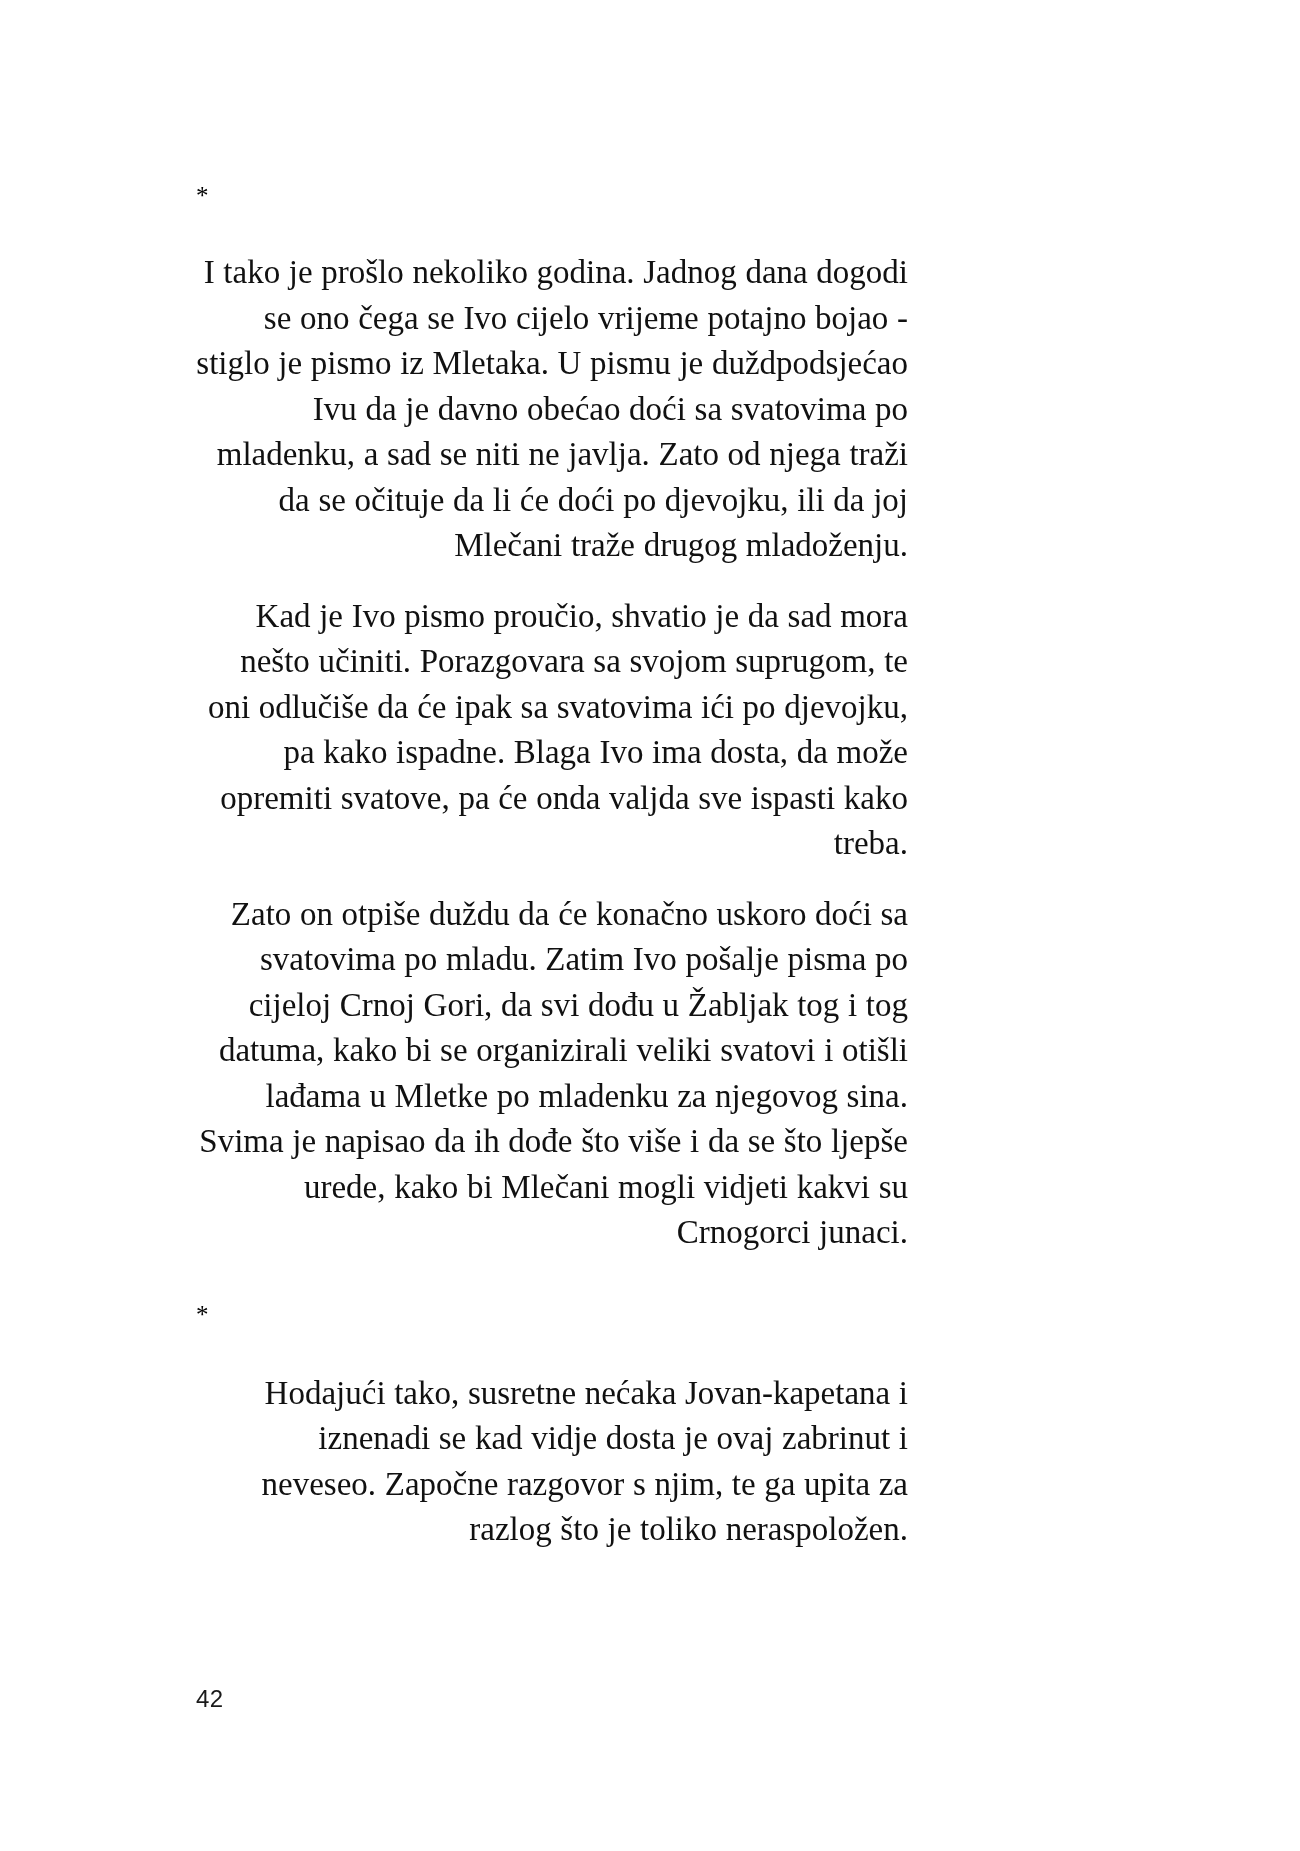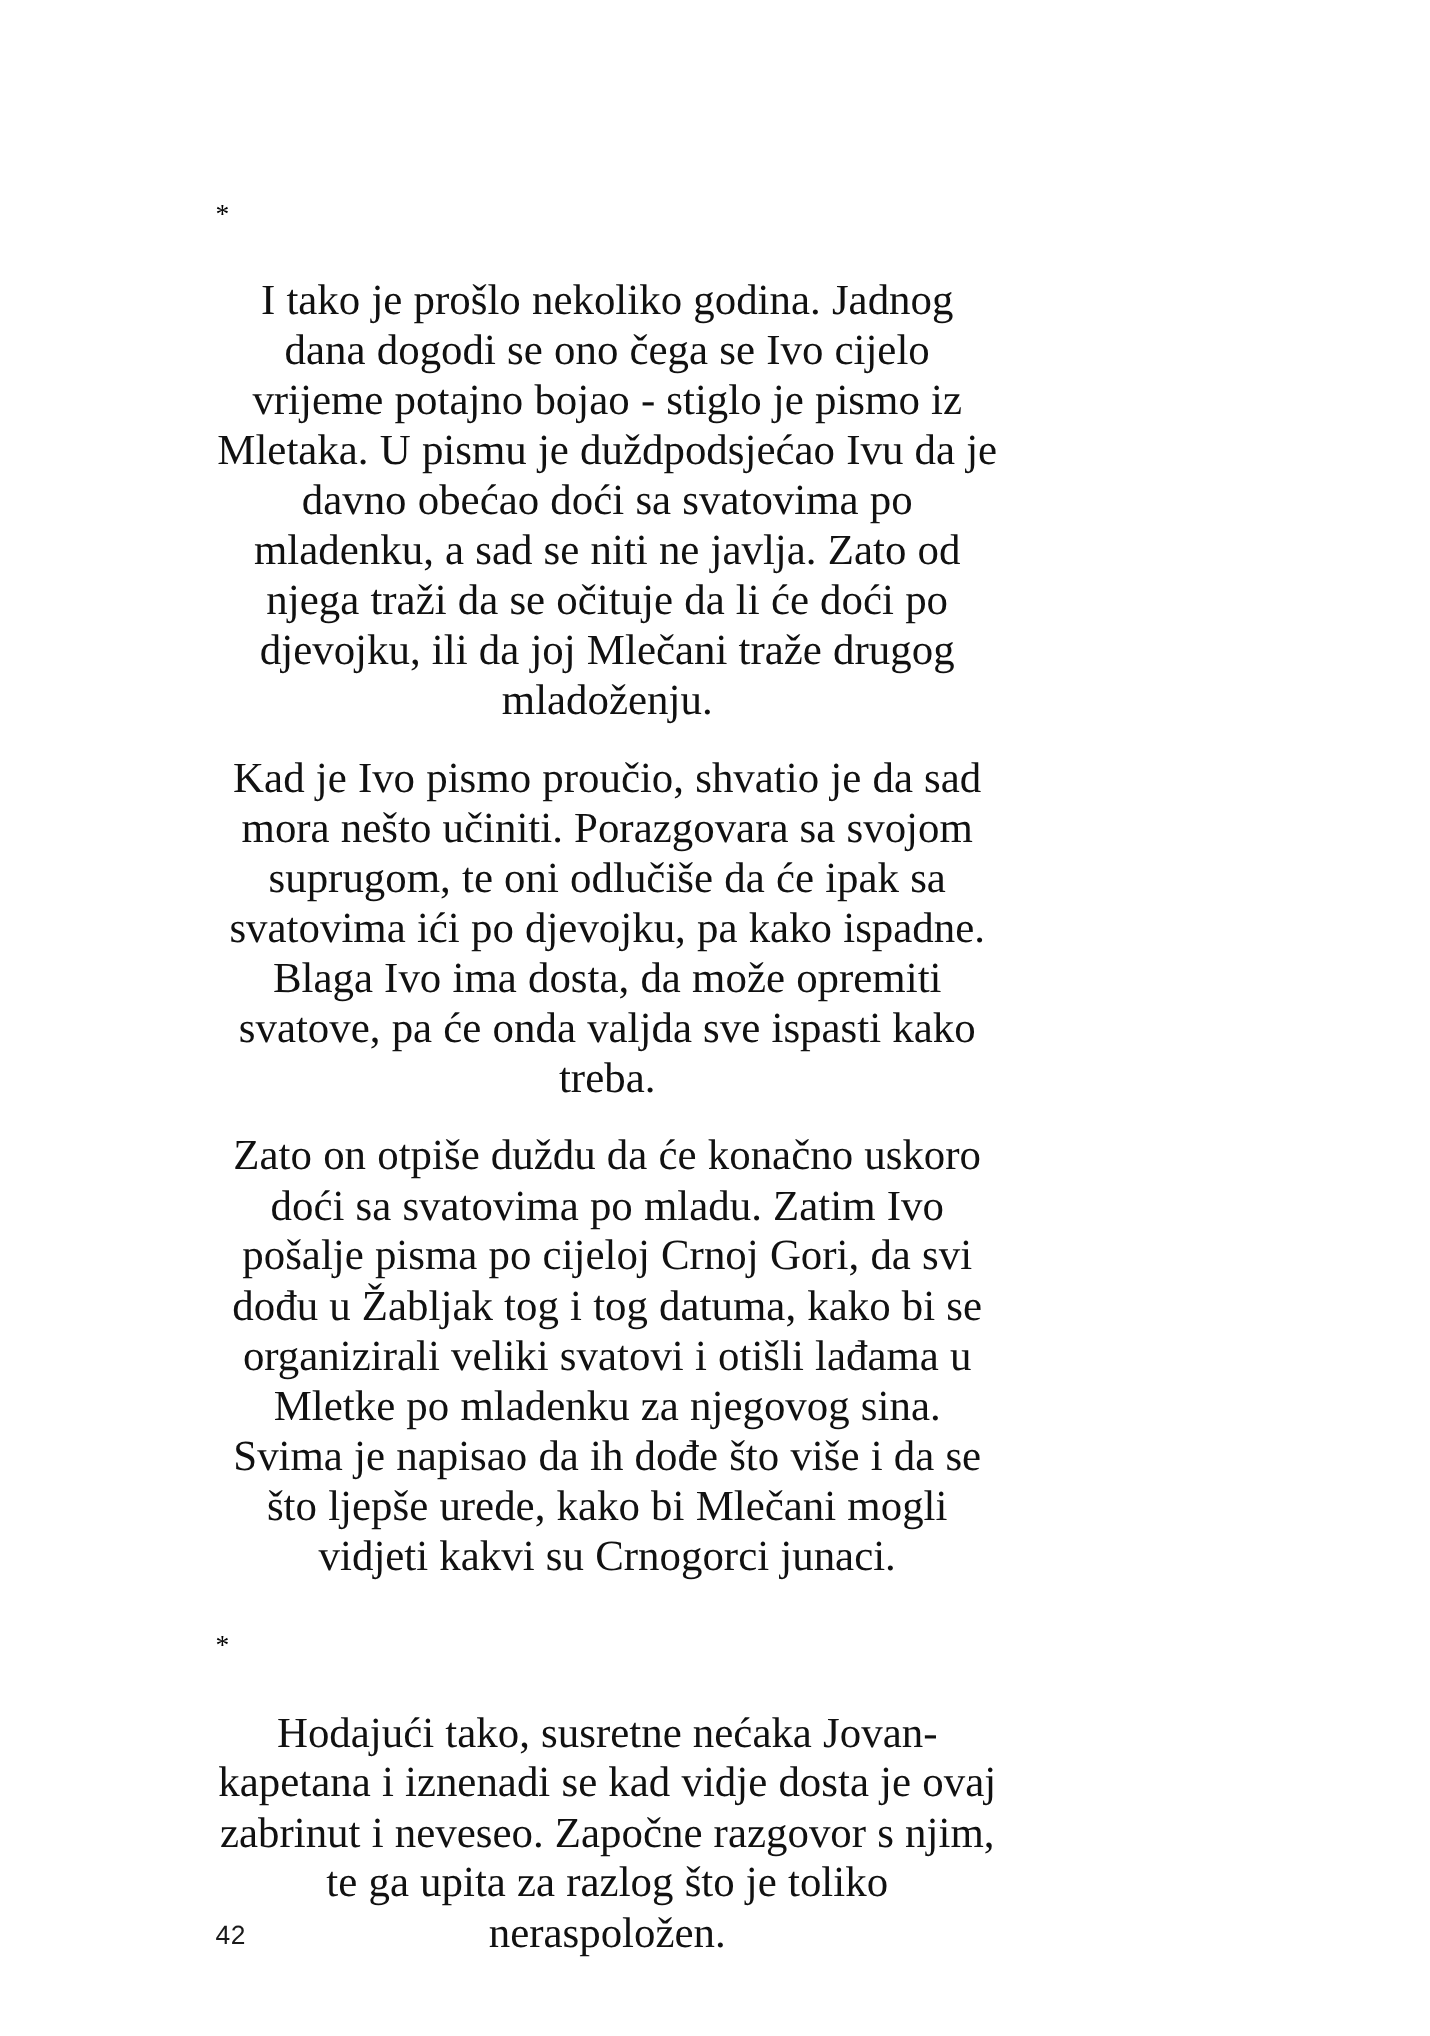--- a/index.html
+++ b/index.html
@@ -38,34 +38,34 @@
     color: #000000;
     margin: 0 0 42px 0;
     letter-spacing: 0;
   }
   .section-break.second {
     margin-top: 46px;
     margin-bottom: 44px;
   }
   p.body-text {
     font-family: "Liberation Serif", "DejaVu Serif", serif;
-    font-size: 39px;
+    font-size: 33px;
     line-height: 45.5px;
-    text-align: center;
+    text-align: right;
     margin: 0 0 25px 0;
     color: #111111;
     word-spacing: 0.4px;
   }
   p.body-text:last-child {
     margin-bottom: 0;
   }
   .folio {
     position: absolute;
     left: 196px;
-    top: 1748px;
+    top: 1687px;
     font-family: "Liberation Sans", "DejaVu Sans", sans-serif;
     font-size: 24px;
     line-height: 1;
     color: #1a1a1a;
     letter-spacing: 0.5px;
   }
 </style>
 </head>
 <body>
 

